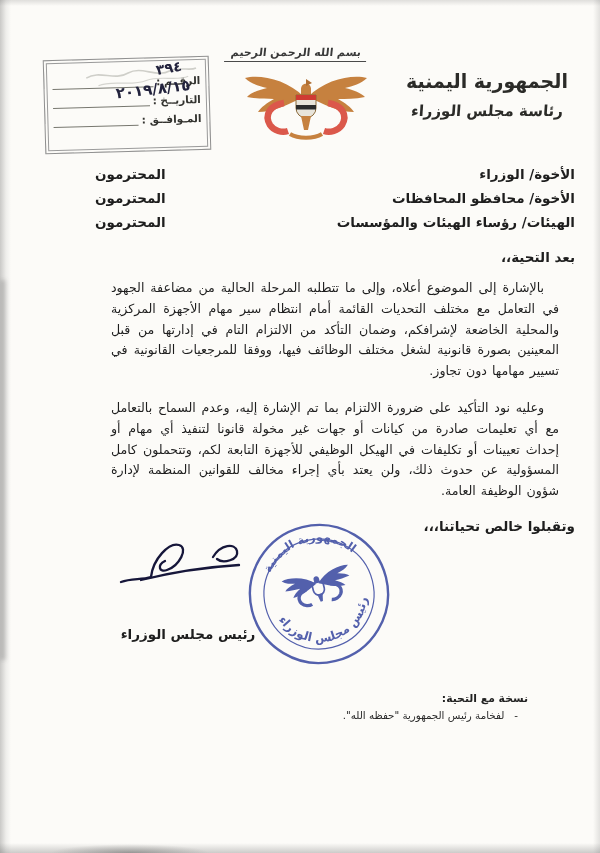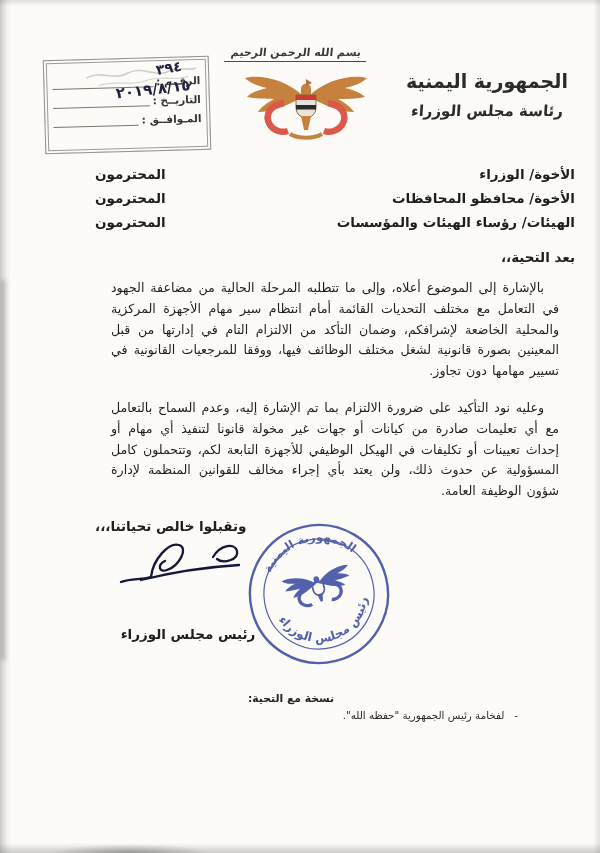--- a/index.html
+++ b/index.html
@@ -59,31 +59,31 @@
   .greeting{font-size:13.5px; font-weight:bold; margin-top:11px;}
   .subject{
     font-size:13.5px; font-weight:bold; margin-top:17px;
     text-decoration:underline; text-underline-offset:4px;
     text-align:justify; text-align-last:justify;
   }
   .para{font-size:12.6px; line-height:20.8px; text-align:justify; text-indent:15px;
     margin:16px; margin-top:13px; word-spacing:1px;}
   .para.p2{margin-top:8px;}
   .para.bold{font-weight:bold; margin-top:11px;}
-  .closing{font-size:13.5px; font-weight:bold; text-align:left; margin-top:14px;}
+  .closing{font-size:13.5px; font-weight:bold; text-align:right; margin-top:14px;}
 
   .sigarea{position:relative; height:170px;}
   .sig-squiggle{position:absolute; left:20px; top:2px;}
   .sig-name{position:absolute; left:8px; top:60px; width:170px; text-align:center;
     font-size:13.5px; font-weight:bold;}
   .sig-title{position:absolute; left:8px; top:92px; width:170px; text-align:center;
     font-size:13.5px; font-weight:bold;}
   .stamp{position:absolute; left:148px; top:-16px; opacity:.88;}
 
-  .cc{position:absolute; right:72px; top:692px; width:280px; text-align:left;}
+  .cc{position:absolute; right:72px; top:692px; width:280px; text-align:right;}
   .cc-label{font-size:10.8px; font-weight:bold; color:#222;}
   .cc-item{display:flex; gap:10px; font-size:10.3px; margin-top:4px; padding-right:10px; color:#2a2a2a;}
 </style>
 </head>
 <body>
 
 <div class="page">
 
   <div class="edge-left"></div>
   <div class="edge-left-mid"></div>

